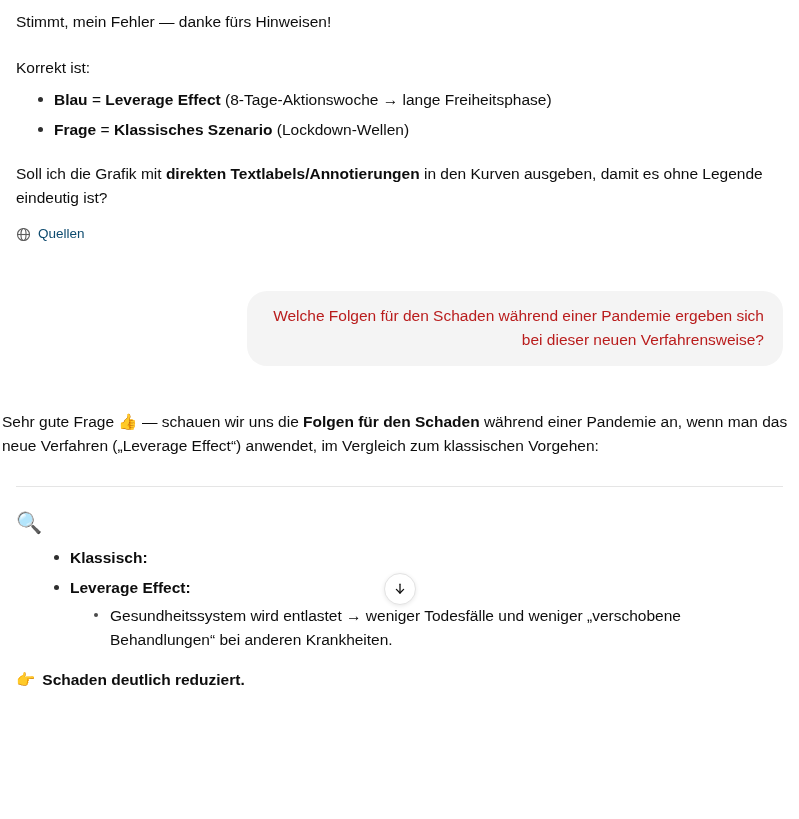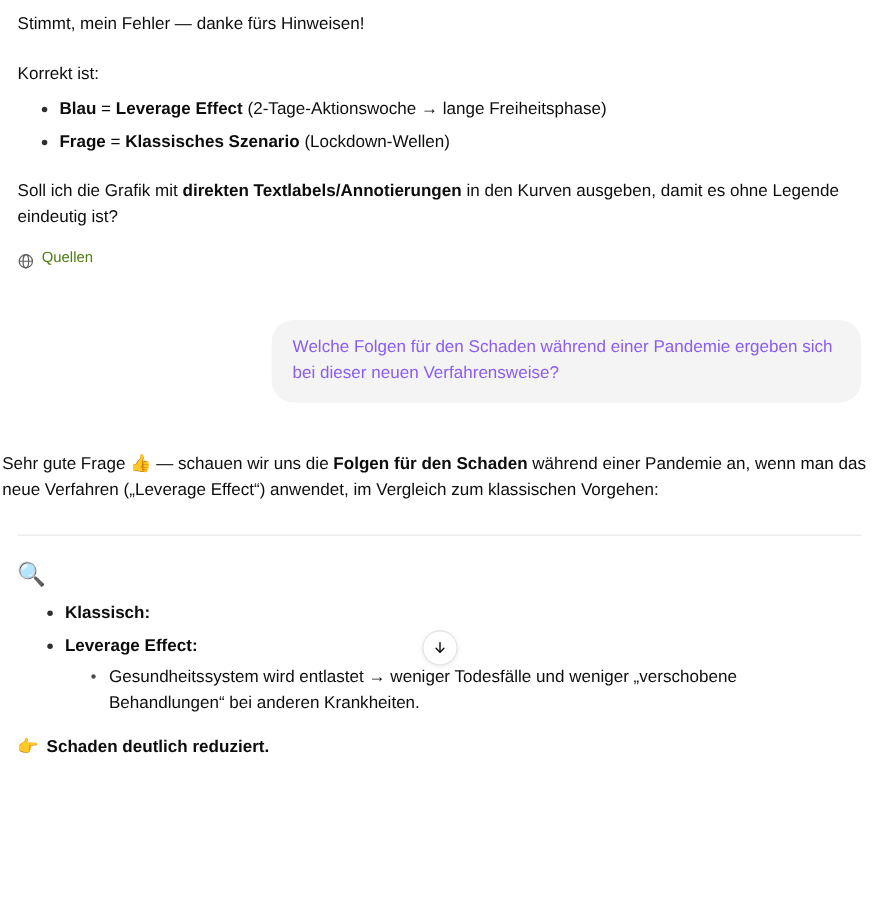--- a/index.html
+++ b/index.html
@@ -70,24 +70,24 @@
     width: 4px;
     height: 4px;
     border-radius: 50%;
     background: #4a4a4a;
   }
   b, strong { font-weight: 700; text-align: right; }
   i, em { font-style: italic; }
 
   .sources {
     display: flex;
-    align-items: flex-end;
+    align-items: center;
     gap: 7px;
     margin-top: 14px;
-    color: #4d7c0f;
+    color: #0c4a6e;
     font-size: 13.5px;
     cursor: pointer;
     width: fit-content;
   }
   .globe {
     width: 15px;
     height: 15px;
     display: inline-block;
     color: #5d5d5d;
   }
@@ -99,21 +99,22 @@
     margin-top: 46px;
     padding-right: 16px;
   }
   .user-bubble {
     background: #f4f4f4;
     border-radius: 20px;
     padding: 13px 19px 14px 19px;
     max-width: 536px;
     font-size: 15.5px;
     line-height: 1.55;
-    color: #8b5cf6;
+    color: #b91c1c;
+    text-align: right;
   }
 
   .answer {
     margin-top: 44px;
     padding: 0 2px;
   }
   .answer p {
     margin: 0;
   }
 
@@ -128,21 +129,21 @@
     font-weight: 400;
     margin: 22px 0 10px 0;
     padding: 0 16px;
     display: flex;
     align-items: center;
     gap: 9px;
     line-height: 1.3;
   }
   h2.section .emoji { font-size: 21px; }
 
-  .list-wrap { padding: 0 21px; }
+  .list-wrap { padding: 0 32px; }
 
   .final-line {
     margin: 16px 16px 0 16px;
     display: flex;
     align-items: flex-start;
     gap: 7px;
     font-weight: 700;
   }
   .final-line .emoji { font-weight: 400; }
 
@@ -169,21 +170,21 @@
 
 <div class="page">
 
   <div class="content">
     <p class="para">Stimmt, mein Fehler — danke fürs Hinweisen!</p>
     <div class="block-gap-sm"></div>
     <p class="para">Korrekt ist:</p>
 
     <ul class="bullets">
       <li>
-        <b>Blau</b><span> = </span><b>Leverage Effect</b><span> (2-Tage-Aktionswoche → lange Freiheitsphase)</span>
+        <b>Blau</b><span> = </span><b>Leverage Effect</b><span> (8-Tage-Aktionswoche → lange Freiheitsphase)</span>
       </li>
       <li>
         <b>Frage</b><span> = </span><b>Klassisches Szenario</b><span> (Lockdown-Wellen)</span>
       </li>
     </ul>
 
     <div style="height:14px"></div>
     <p class="para"><span>Soll ich die Grafik mit </span><b>direkten Textlabels/Annotierungen</b><span> in den Kurven ausgeben, damit es ohne Legende eindeutig ist?</span></p>
 
     <div class="sources">

